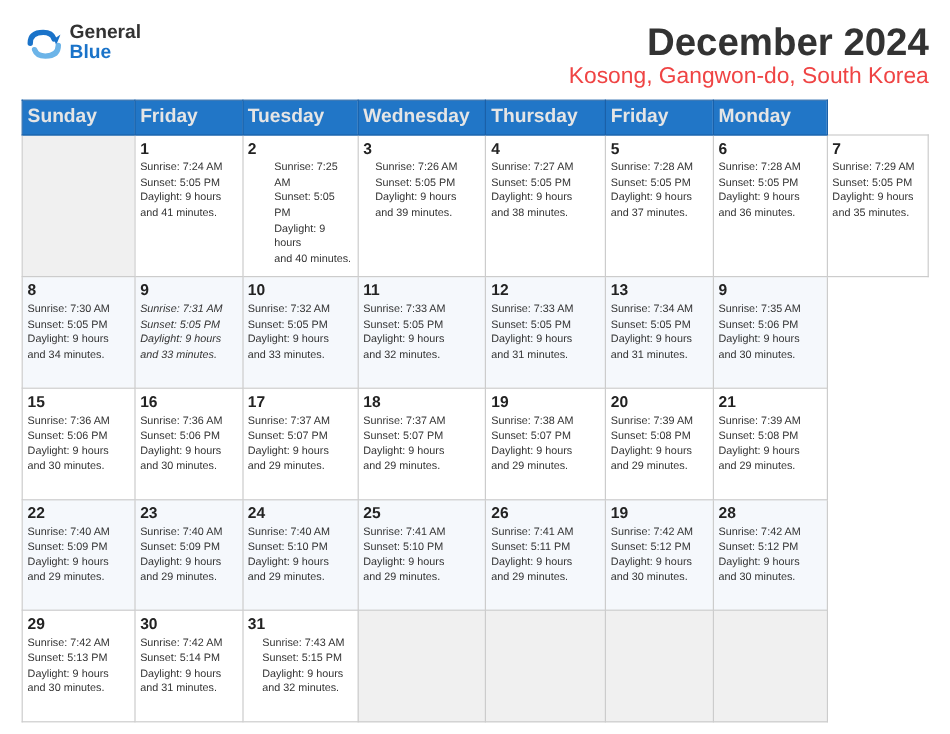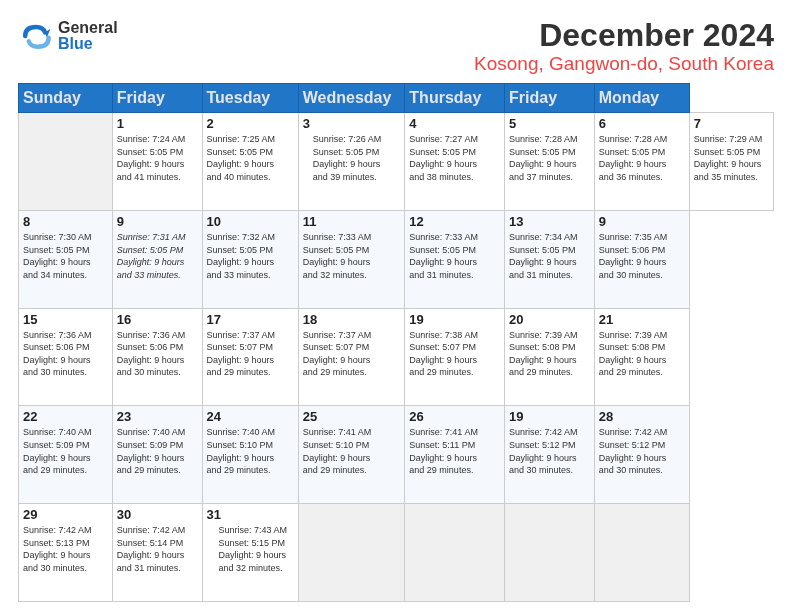--- a/index.html
+++ b/index.html
@@ -143,21 +143,21 @@
           <td class="empty-cell"></td>
           <td>
             <span class="day-number">1</span>
             <div class="day-info" style="white-space: pre-line;">Sunrise: 7:24 AM
 Sunset: 5:05 PM
 Daylight: 9 hours
 and 41 minutes.</div>
           </td>
           <td>
             <span class="day-number">2</span>
-            <div class="day-info" style="white-space: pre-line;">Sunrise: 7:25 AM
+            <div class="day-info" style="white-space: pre-line; margin-left: 22px;">Sunrise: 7:25 AM
 Sunset: 5:05 PM
 Daylight: 9 hours
 and 40 minutes.</div>
           </td>
           <td>
             <span class="day-number">3</span>
             <div class="day-info" style="white-space: pre-line; margin-left: 10px;">Sunrise: 7:26 AM
 Sunset: 5:05 PM
 Daylight: 9 hours
 and 39 minutes.</div>

